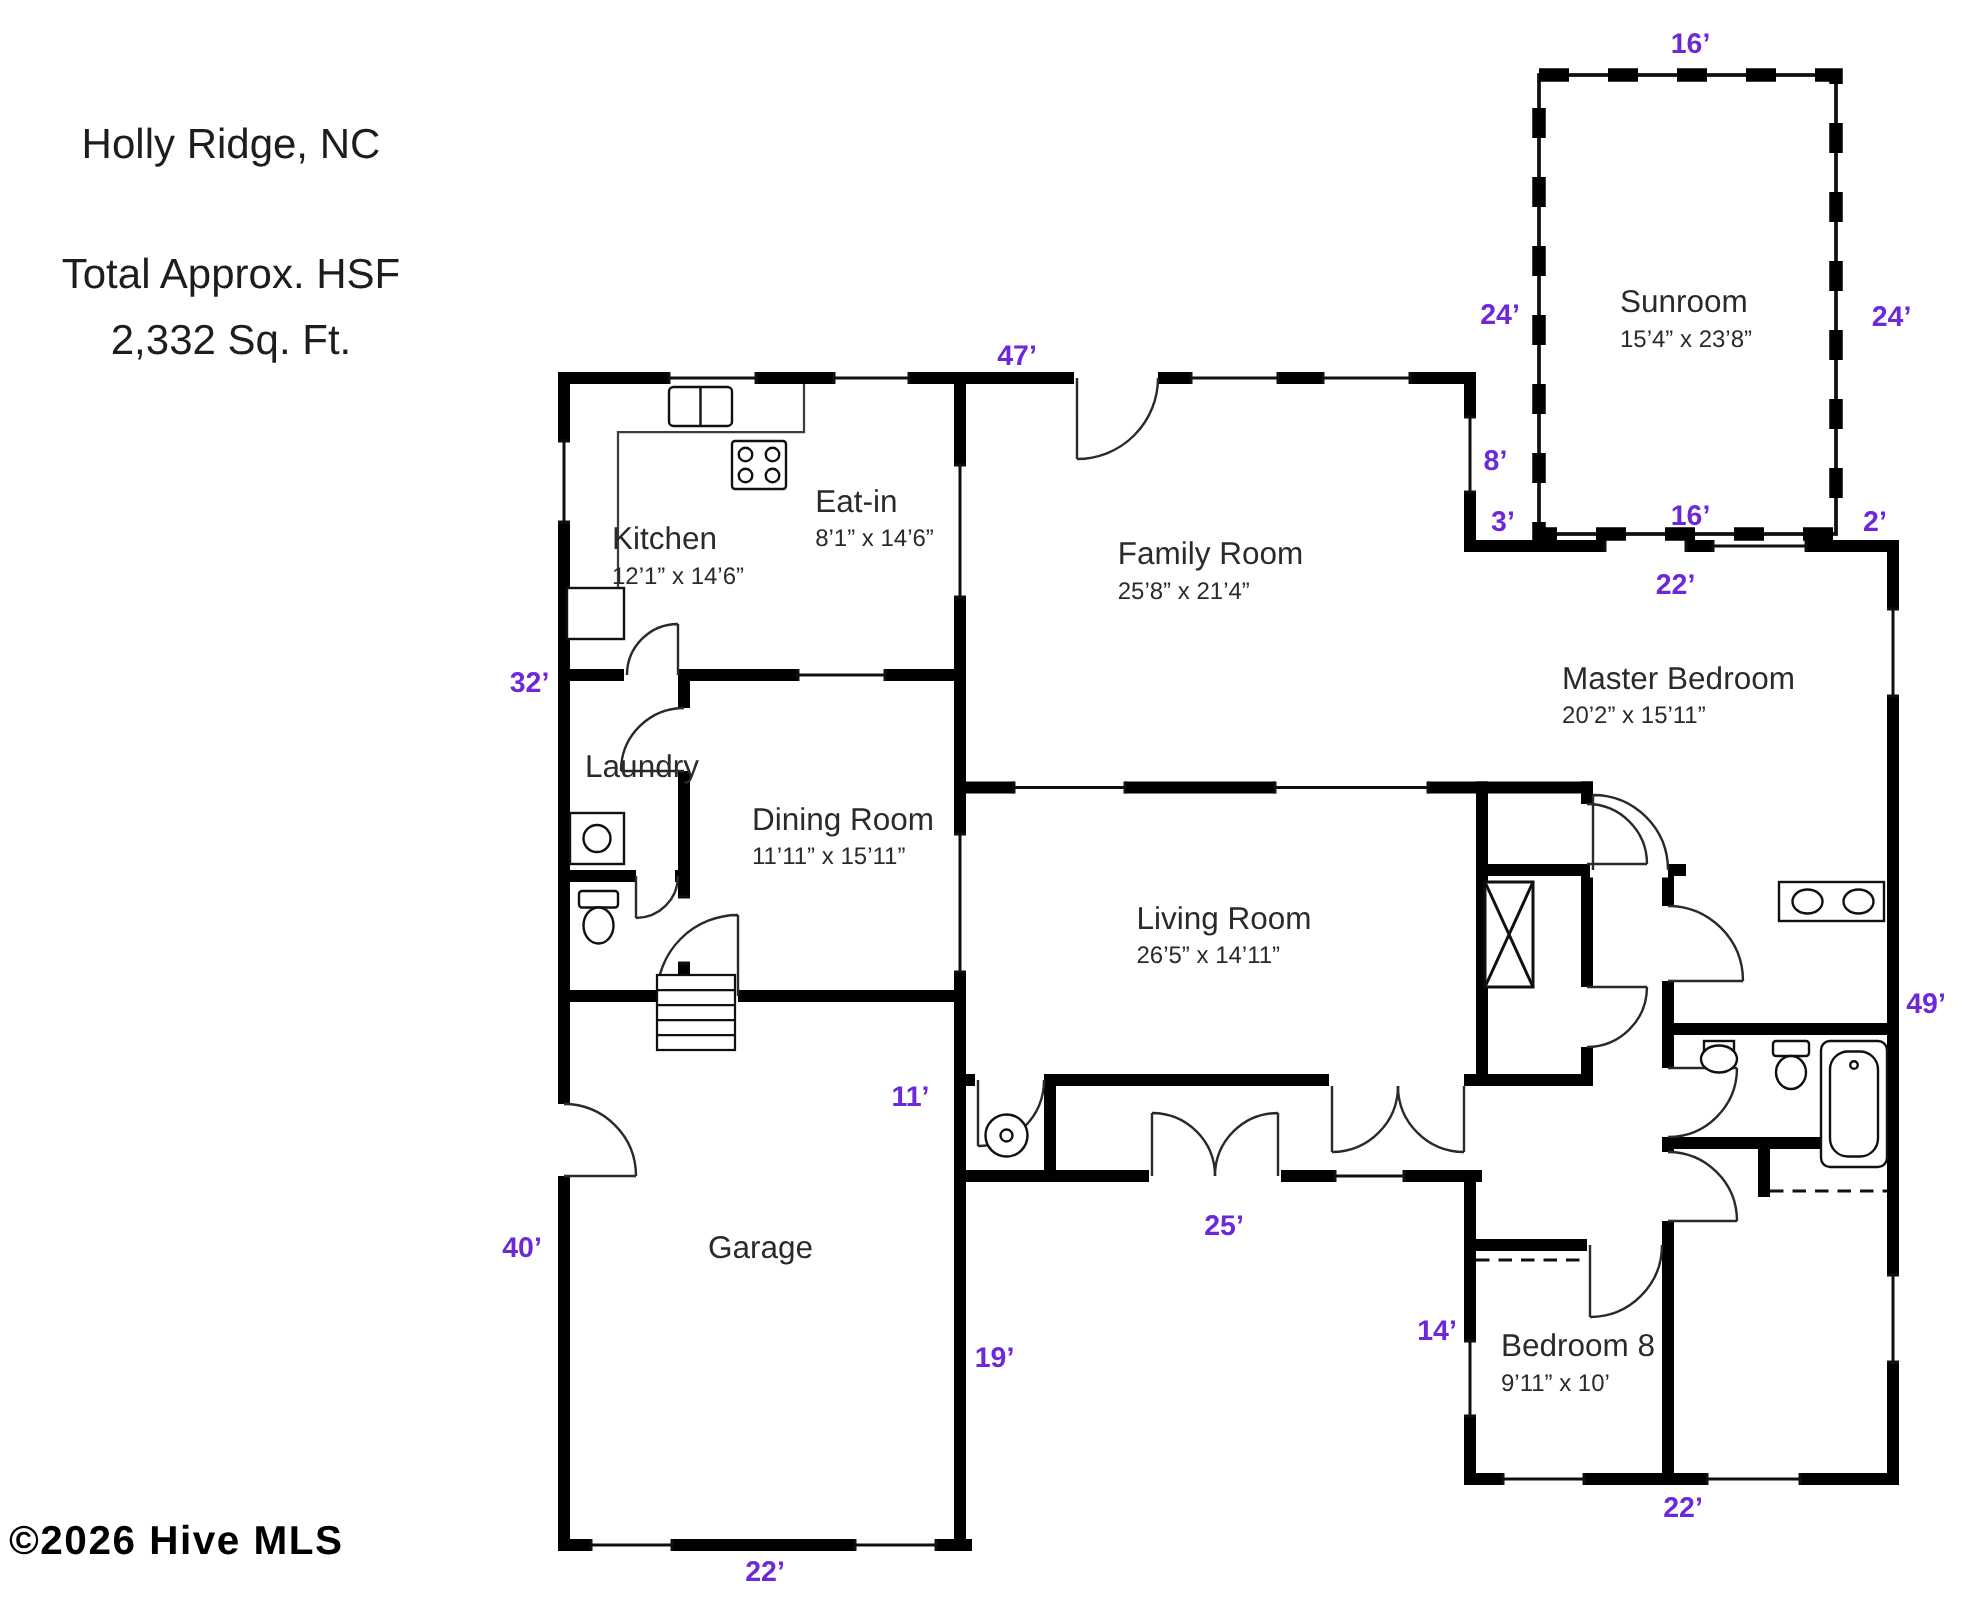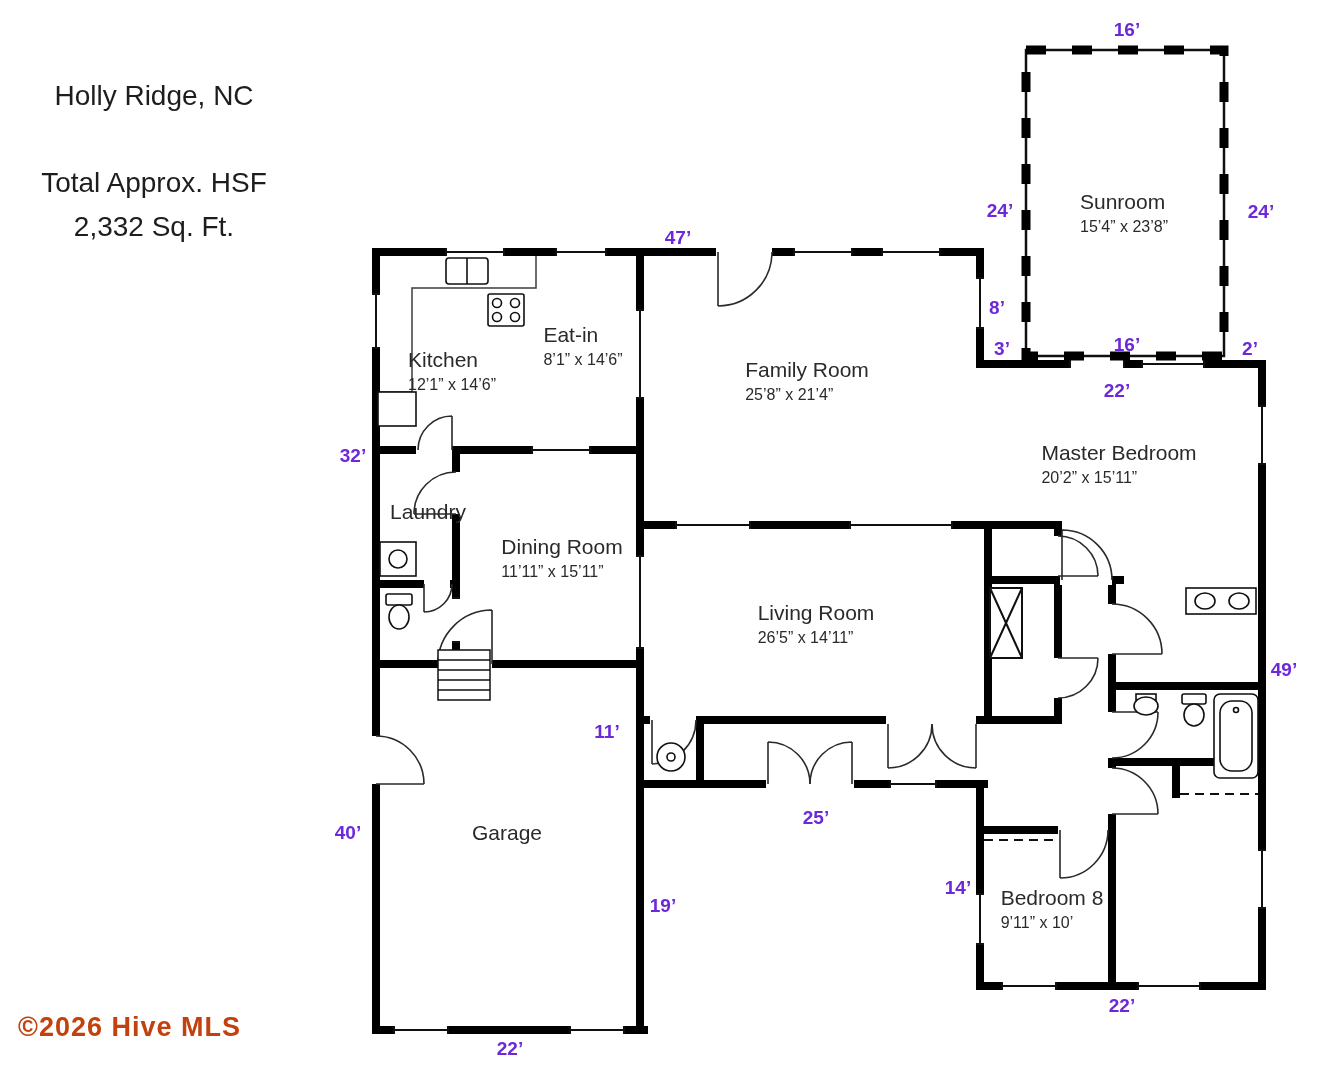--- a/index.html
+++ b/index.html
@@ -9,21 +9,21 @@
   .header { position:absolute; left:8px; top:74px; width:292px; text-align:center;
             font-size:28px; color:#1d1d1d; line-height:1.55; }
   .header .gap { height:44px; }
   .room-label { position:absolute; transform:translate(-50%,-50%); text-align:left;
                 color:#2a2a2a; line-height:1.35; white-space:nowrap; }
   .room-name { font-size:21px; }
   .room-dims { font-size:16px; }
   .dim-label { position:absolute; transform:translate(-50%,-50%); font-size:19px;
                color:#6d28d9; white-space:nowrap;font-weight:bold; }
   .watermark { position:absolute; left:6px; top:1012px; font-size:27px; font-weight:bold;
-               color:#c2410c; letter-spacing:1px;margin-left:12px; }
+               color:#000000; letter-spacing:1px; }
 </style>
 </head>
 <body>
 
 <div class="canvas">
 
   <svg class="plan-svg" viewBox="0 0 1318 1080" xmlns="http://www.w3.org/2000/svg">
 
     <g fill="#000000">
       <rect x="372" y="248" width="612" height="8"></rect>

